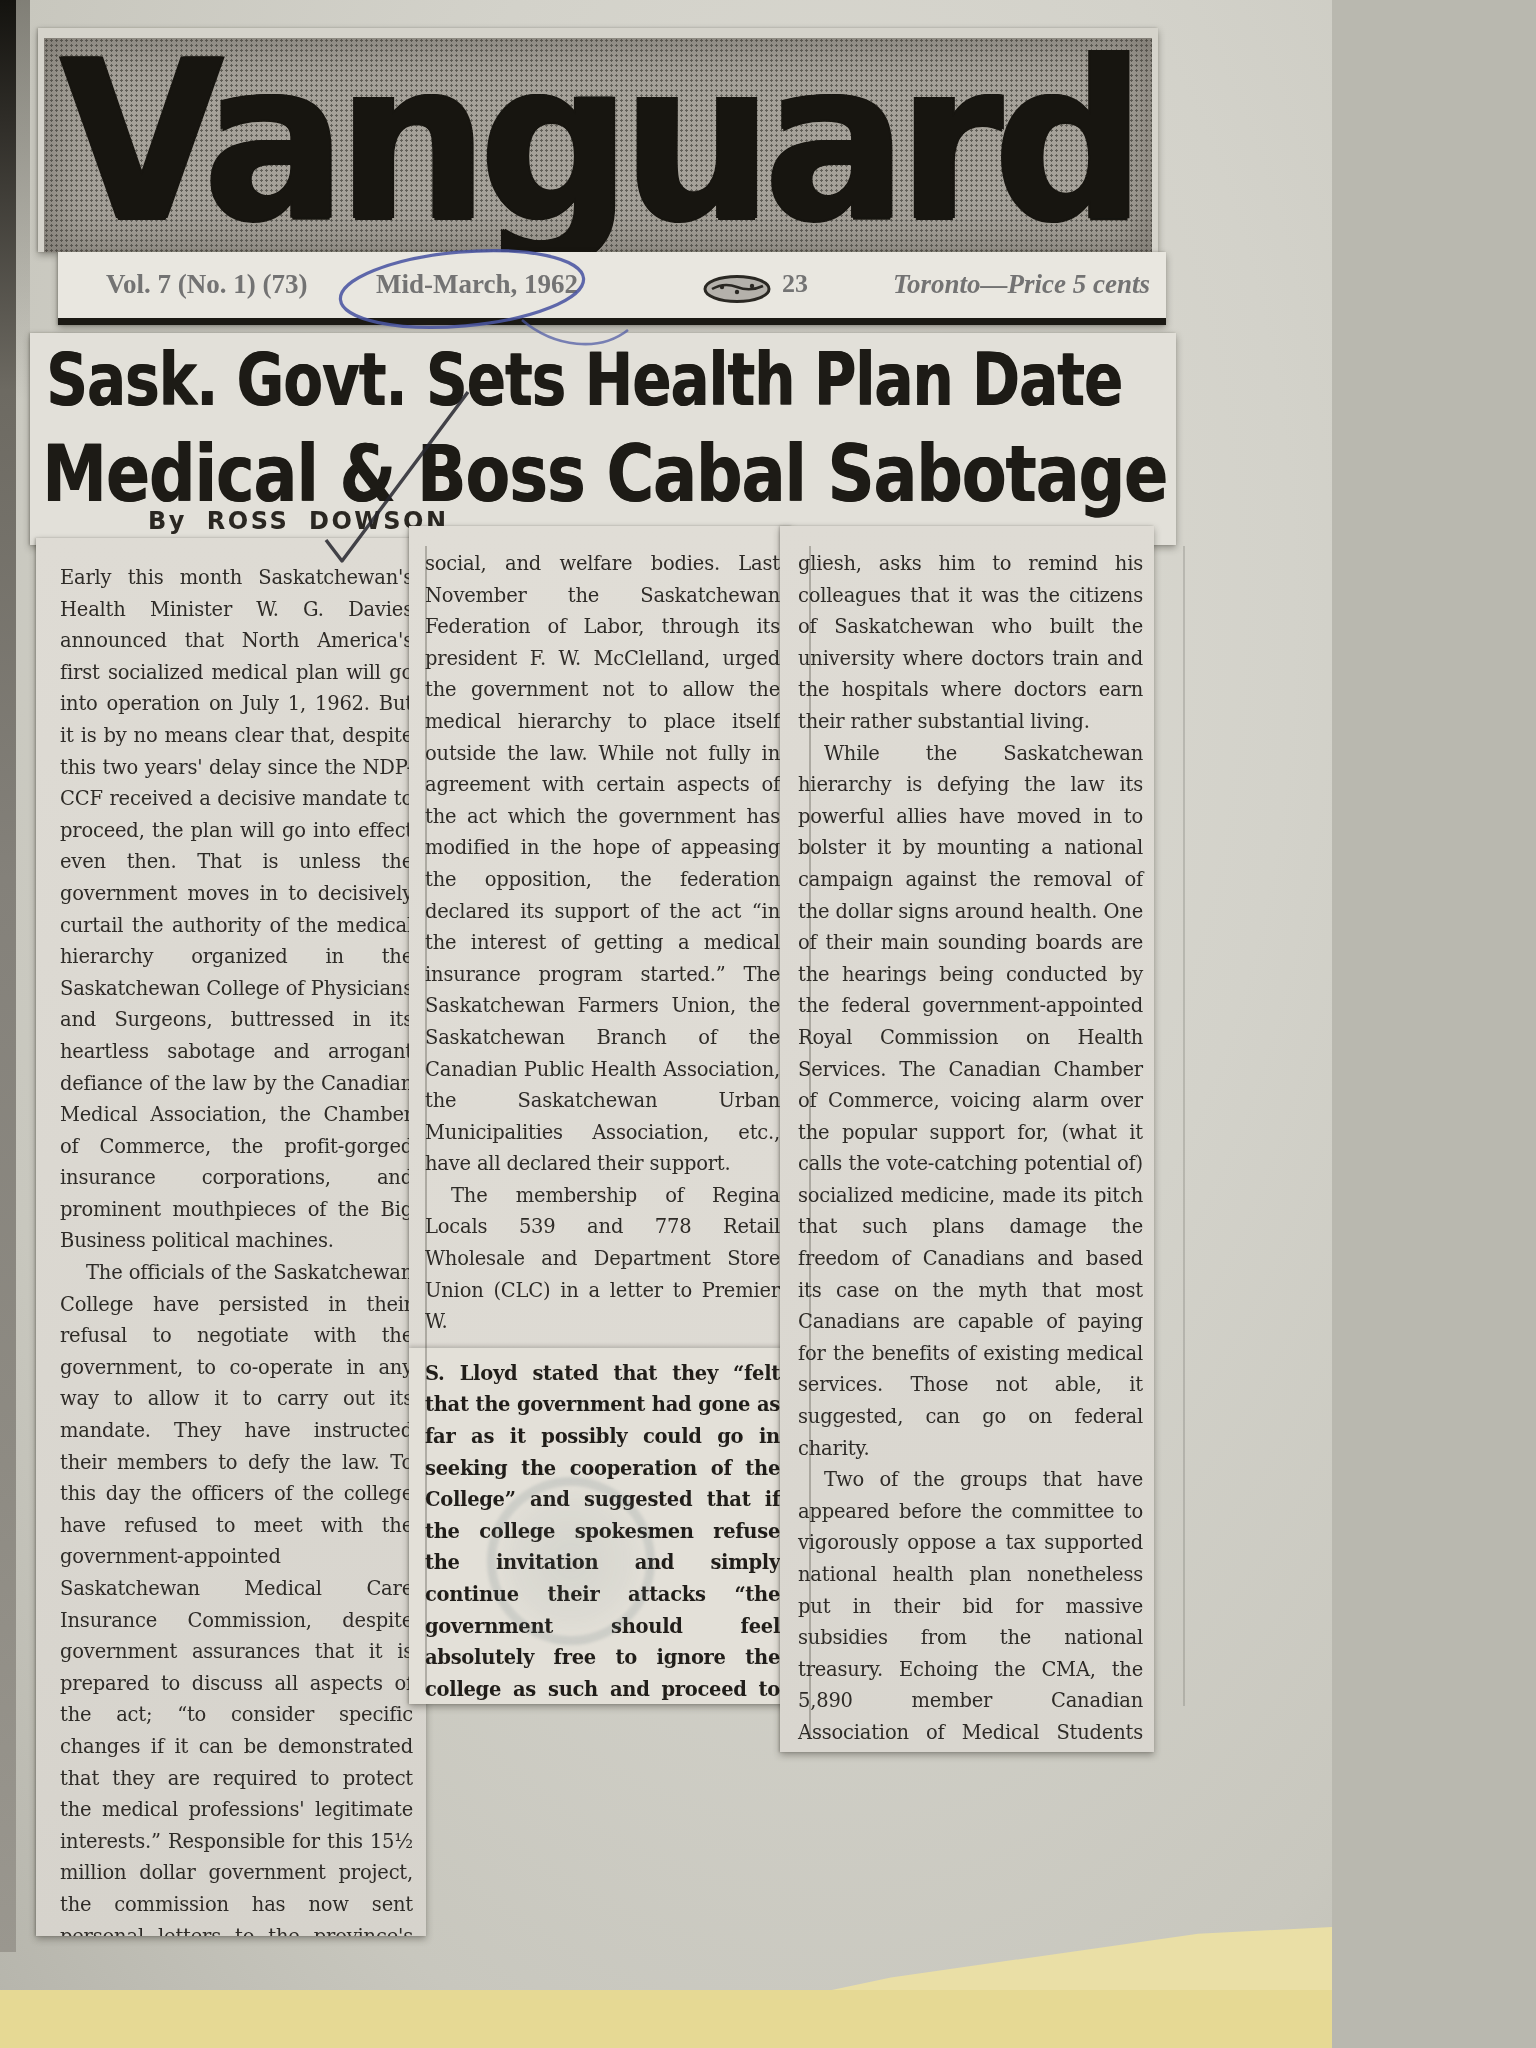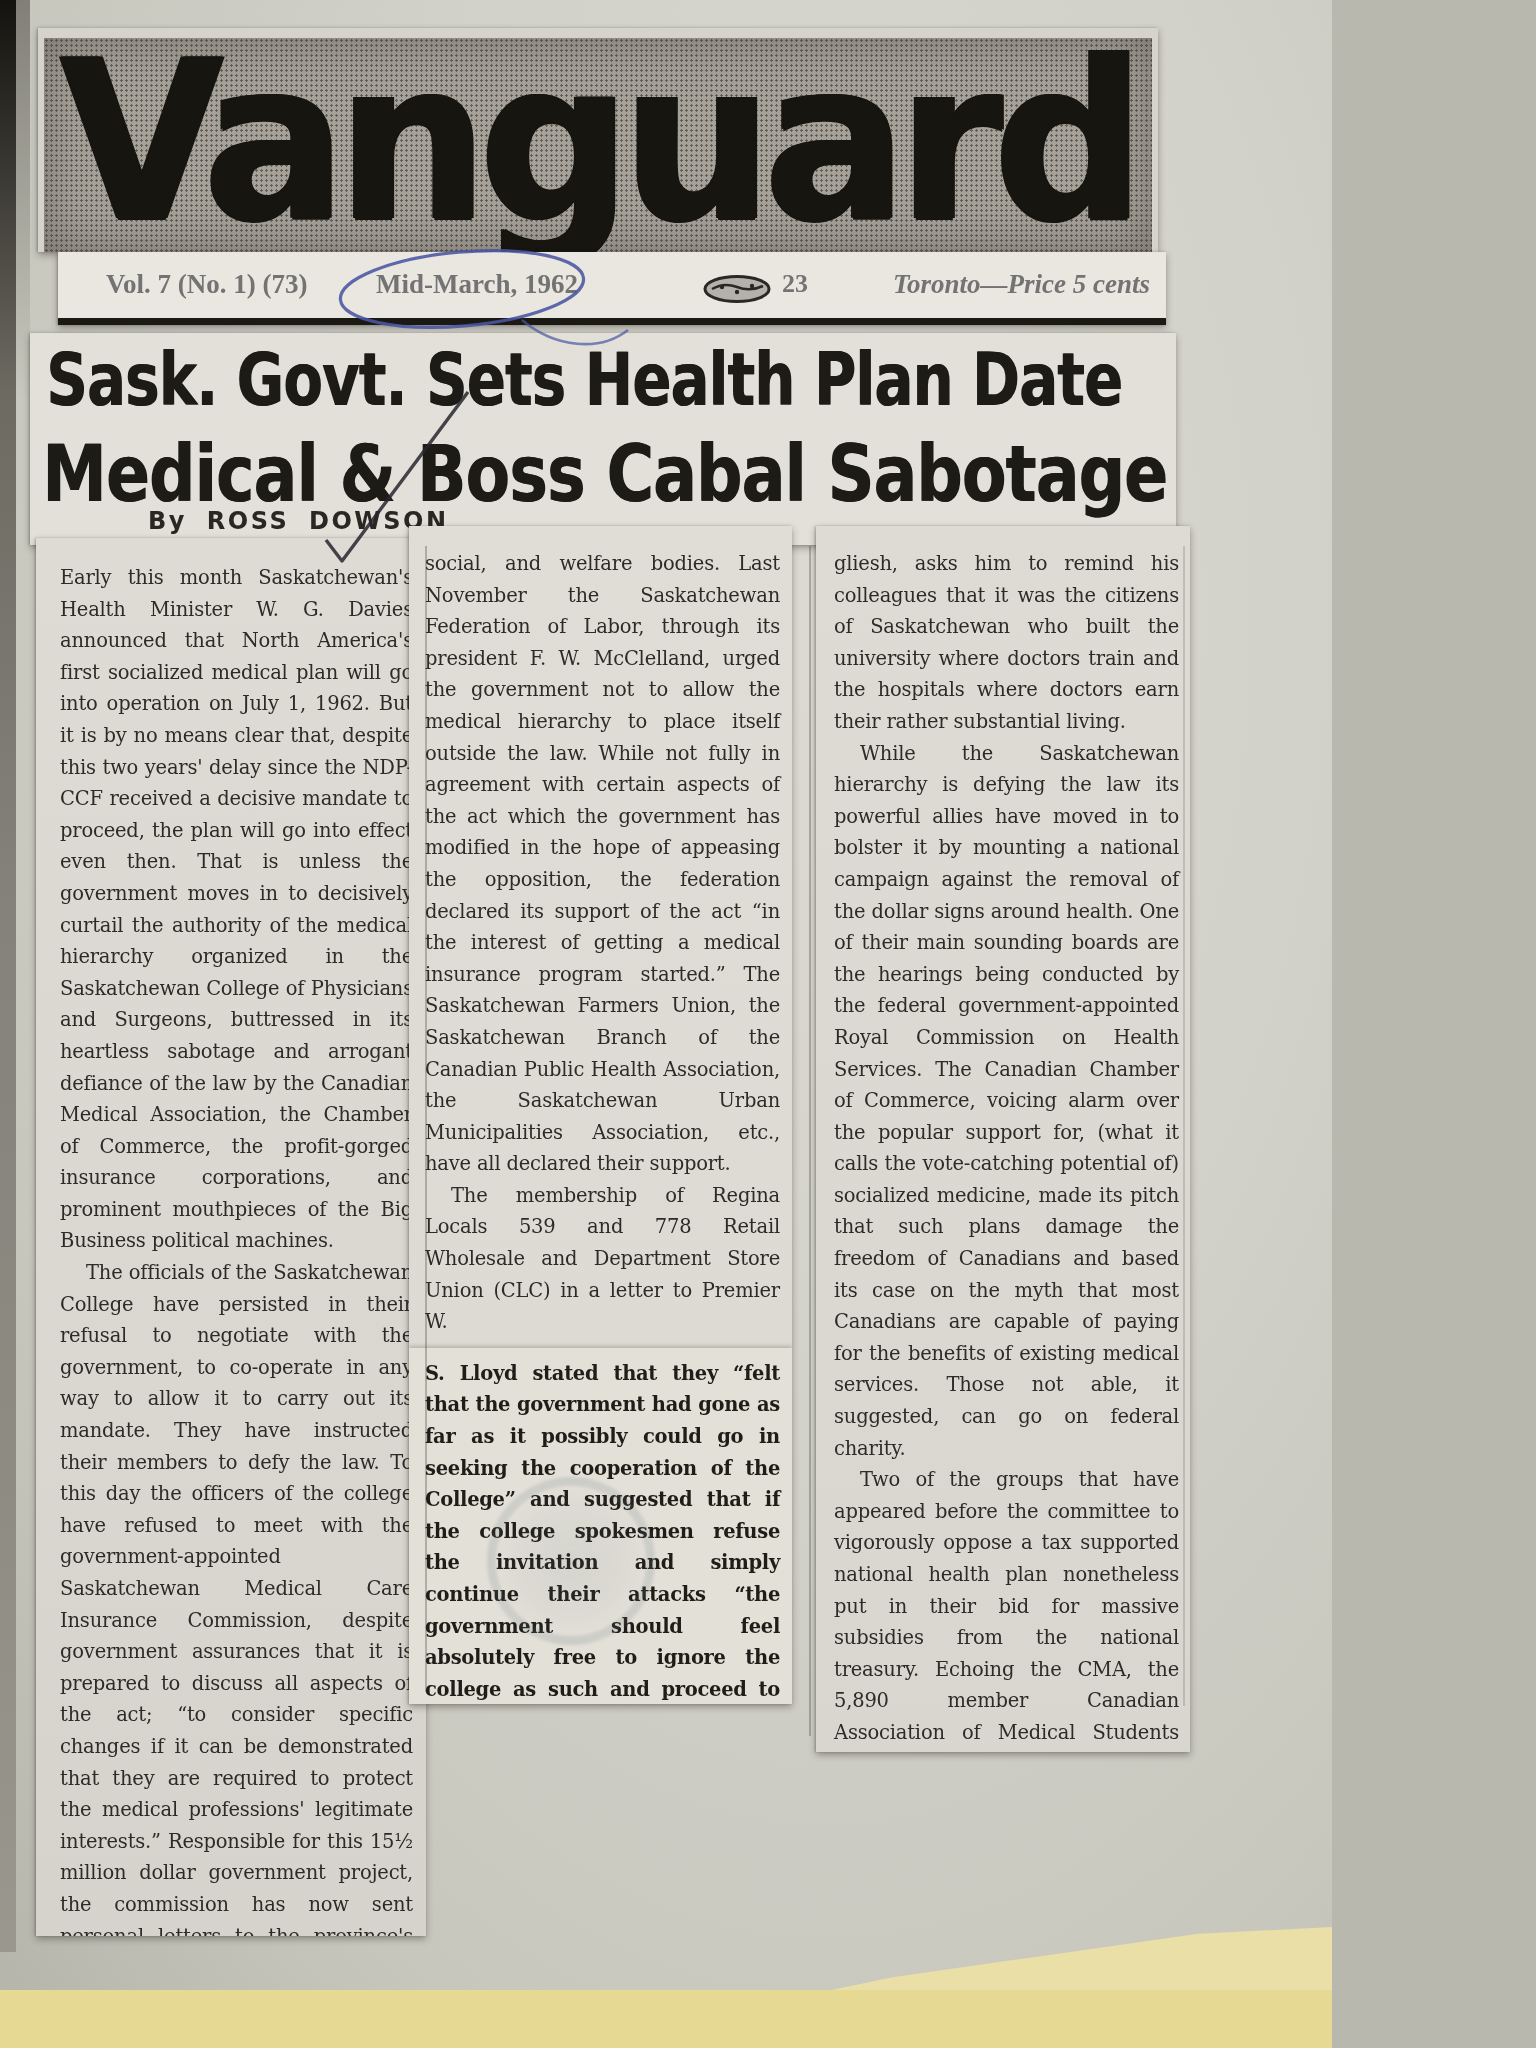--- a/index.html
+++ b/index.html
@@ -54,21 +54,21 @@
   #head2 { left:12px; top:102px; font-size:79px; transform:scaleX(0.82); }
   #byline { position:absolute; left:118px; top:174px; font-family:"DejaVu Sans", sans-serif;
     font-weight:bold; font-size:24px; letter-spacing:2.5px; word-spacing:9px; color:#2a2722; }
 
   
   .col { background:#dbd8d1; }
   #col1 { left:36px; top:538px; width:390px; height:1398px;
     background:linear-gradient(180deg,#dedbd4 0%, #dad7d0 60%, #d6d3cc 100%); }
   #col2 { left:409px; top:526px; width:383px; height:1178px;
     background:linear-gradient(180deg,#e0ddd6 0%, #dcd9d2 100%); }
-  #col3 { left:816px; top:526px; width:374px; height:1226px;
+  #col3 { left:780px; top:526px; width:374px; height:1226px;
     background:linear-gradient(180deg,#dedbd4 0%, #d9d6cf 100%); }
   .coltext { position:absolute; left:0; top:0; right:0; text-align:justify;
     font-size:19.5px; line-height:31.6px; letter-spacing:-0.2px; color:#2e2b27; }
   #col1 .coltext { padding:24px 13px 0 24px; }
   #col2 .coltext { padding:22px 12px 0 16px; }
   #col3 .coltext { padding:22px 11px 0 18px; }
   .coltext p { margin:0; text-indent:26px; }
   .coltext p.noindent { text-indent:0; }
   #col2-bold { margin:10px -12px 0 -16px; padding:10px 12px 0 16px; background:#e3e0d8;
     box-shadow:0 -2px 4px rgba(40,38,30,0.22);

